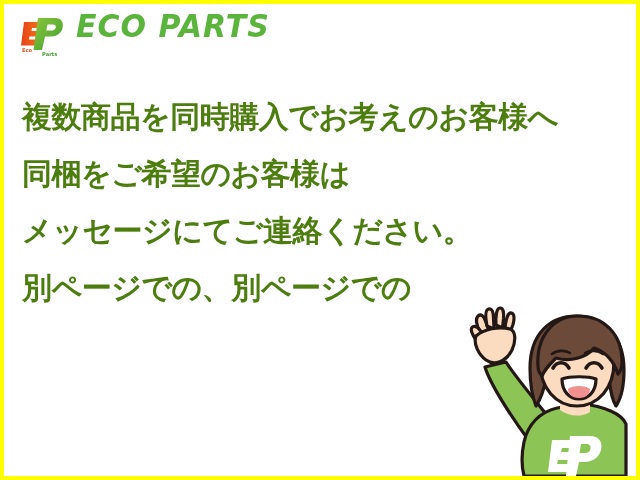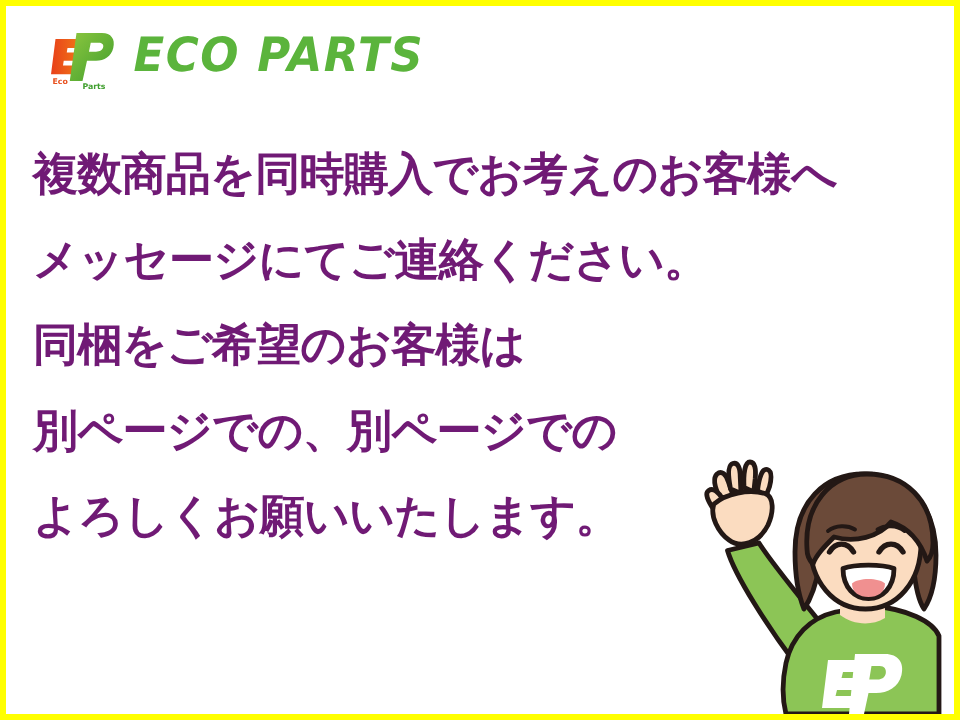--- a/index.html
+++ b/index.html
@@ -17,25 +17,24 @@
     height: 480px;
     box-sizing: border-box;
     background: #ffffff;
     border: 4px solid #ffff00;
     overflow: hidden;
   }
 
   
   #brand-header {
     position: absolute;
-    left: 27px;
+    left: 14px;
     top: 8px;
     height: 52px;
     display: flex;
-    align-items: center;
     gap: 10px;
   }
   #brand-mark {
     width: 48px;
     height: 44px;
     flex: 0 0 auto;
   }
   #brand-wordmark {
     font-family: "DejaVu Sans", sans-serif;
     font-size: 30px;
@@ -52,21 +51,21 @@
   #message-block {
     position: absolute;
     left: 18px;
     top: 84px;
     width: 604px;
   }
   .message-line {
     font-family: "DejaVu Sans", sans-serif;
     font-size: 30px;
     font-weight: bold;
-    color: #701a75;
+    color: #4d7c0f;
     line-height: 1;
     height: 57px;
     display: flex;
     align-items: center;
     white-space: nowrap;
     letter-spacing: -0.5px;
   }
 
   
   #mascot {
@@ -107,24 +106,23 @@
         <text x="4" y="40" font-family="DejaVu Sans, sans-serif" font-size="5.2" font-weight="bold" fill="#e8501e">Eco</text>
         <text x="24" y="43.5" font-family="DejaVu Sans, sans-serif" font-size="5.2" font-weight="bold" fill="#3f9e2d">Parts</text>
       </svg>
     </div>
 
     <div id="brand-wordmark">ECO PARTS</div>
   </div>
 
   <div id="message-block">
     <div class="message-line">複数商品を同時購入でお考えのお客様へ</div>
+    <div class="message-line">同梱をご希望のお客様は</div>
     <div class="message-line">メッセージにてご連絡ください。</div>
-    <div class="message-line">同梱をご希望のお客様は</div>
     <div class="message-line">別ページでの、別ページでの</div>
-    <div class="message-line">よろしくお願いいたします。</div>
   </div>
 
   <div id="mascot">
     <svg viewBox="0 0 176 180" xmlns="http://www.w3.org/2000/svg">
       <g stroke="#231815" stroke-width="3.2" stroke-linejoin="round" stroke-linecap="round">
 
         <path d="M31 71 C36 88 58 122 76 146 L104 133 C86 110 62 82 52 66 Z" fill="#8cc556"></path>
 
         <g fill="#fbdcc0">
           <path d="M26 36 C23 30 21 23 24 20 C27 17.5 30 20 31.5 25 L35 35 Z"></path>

